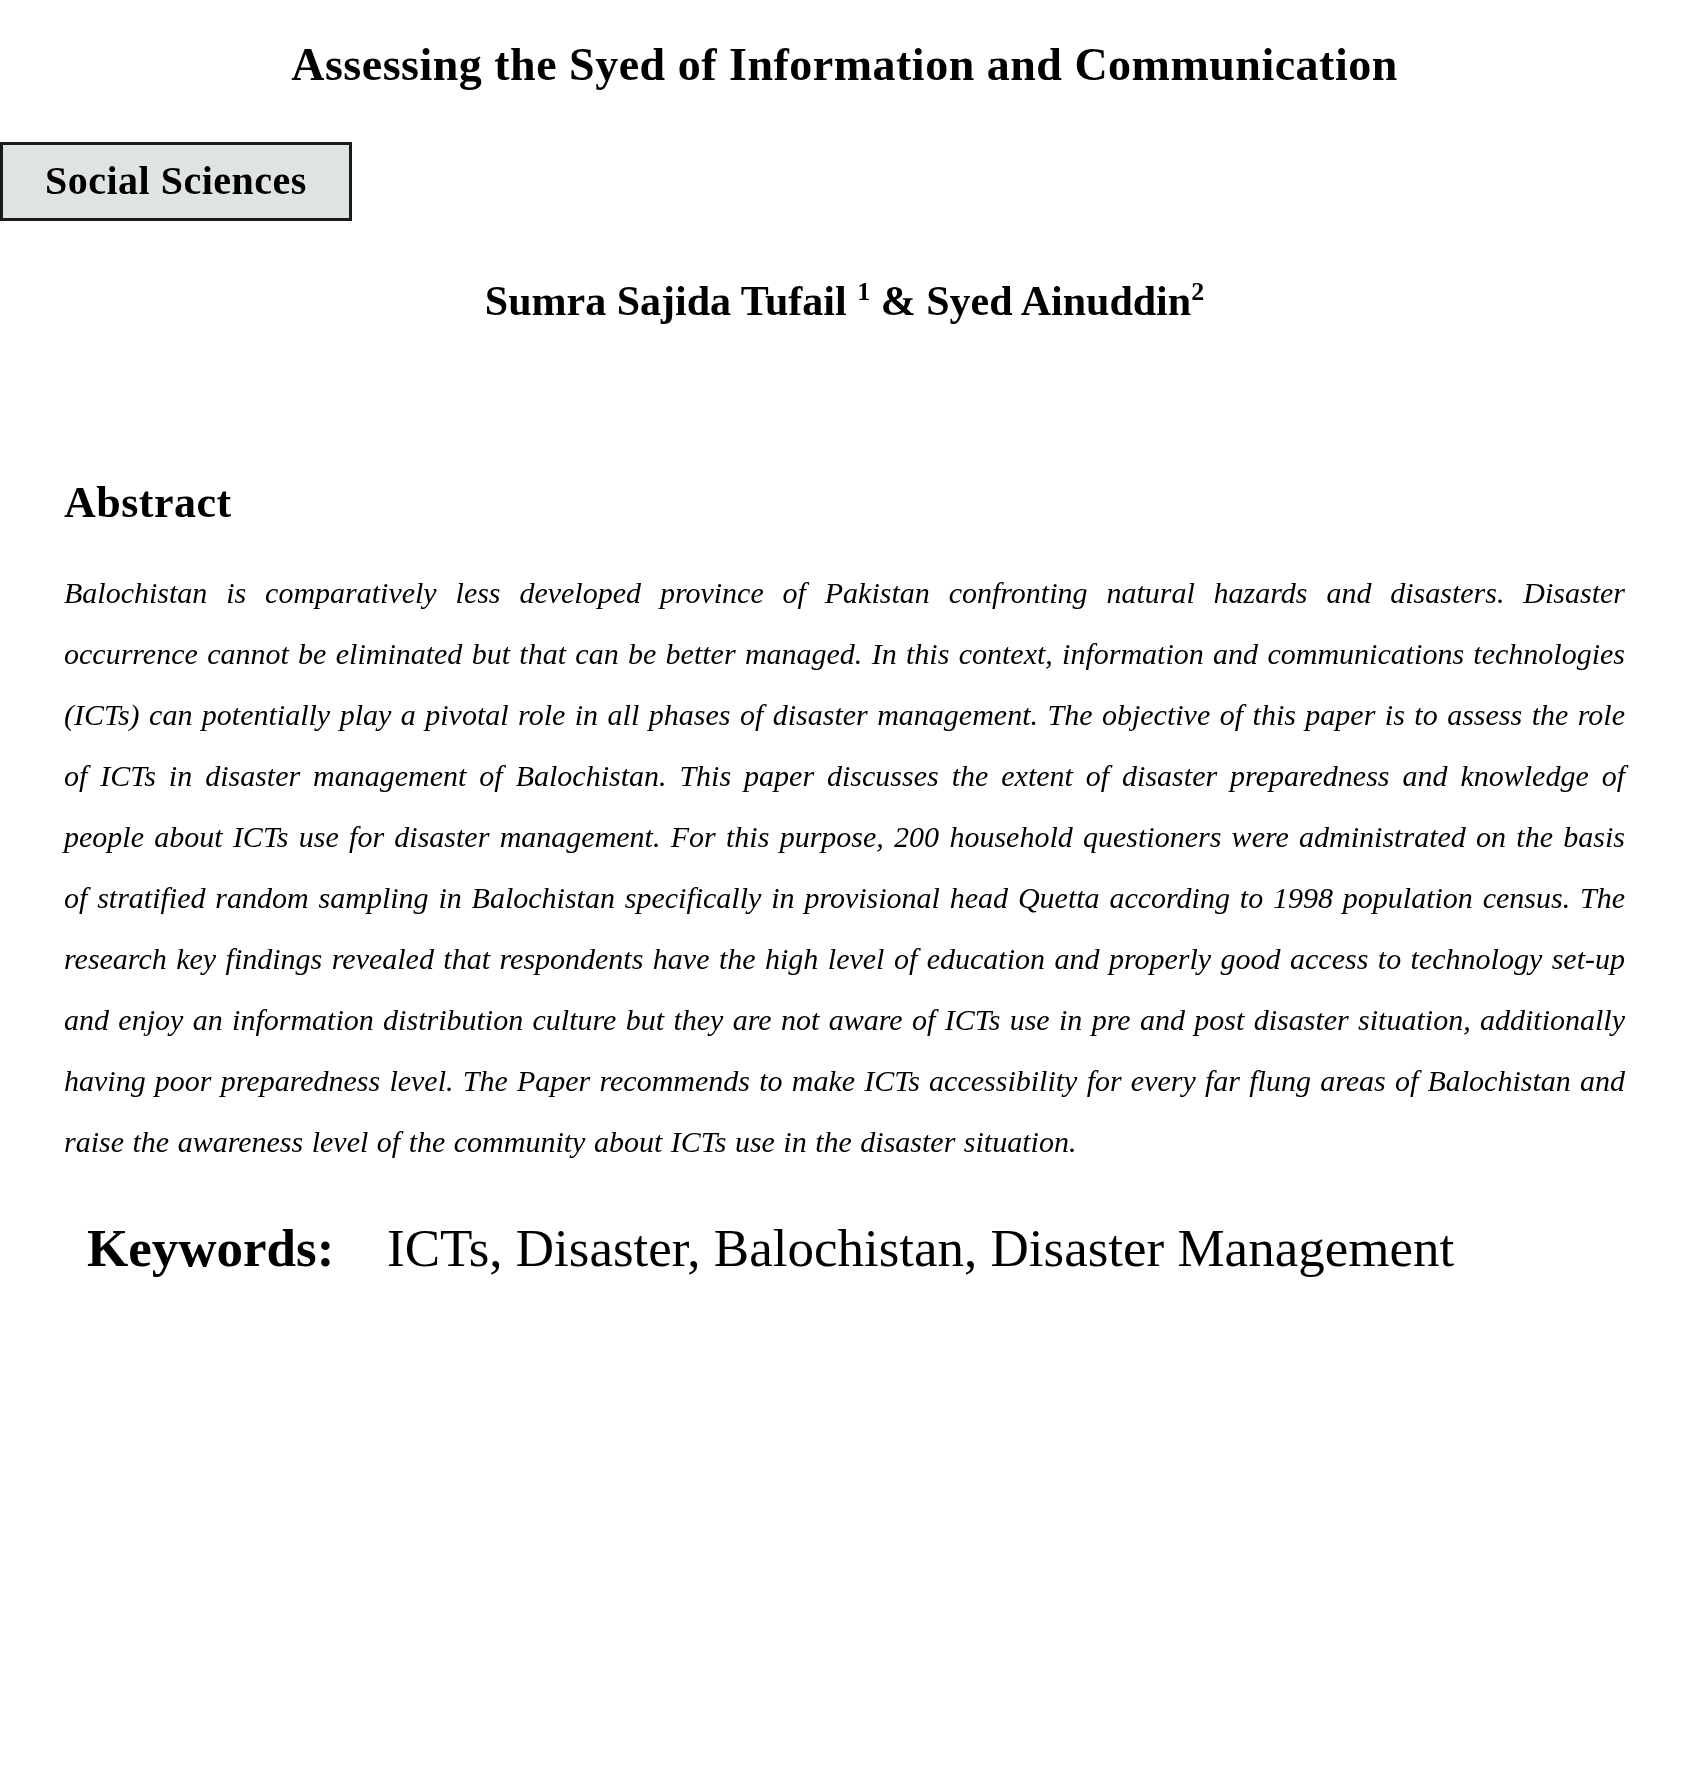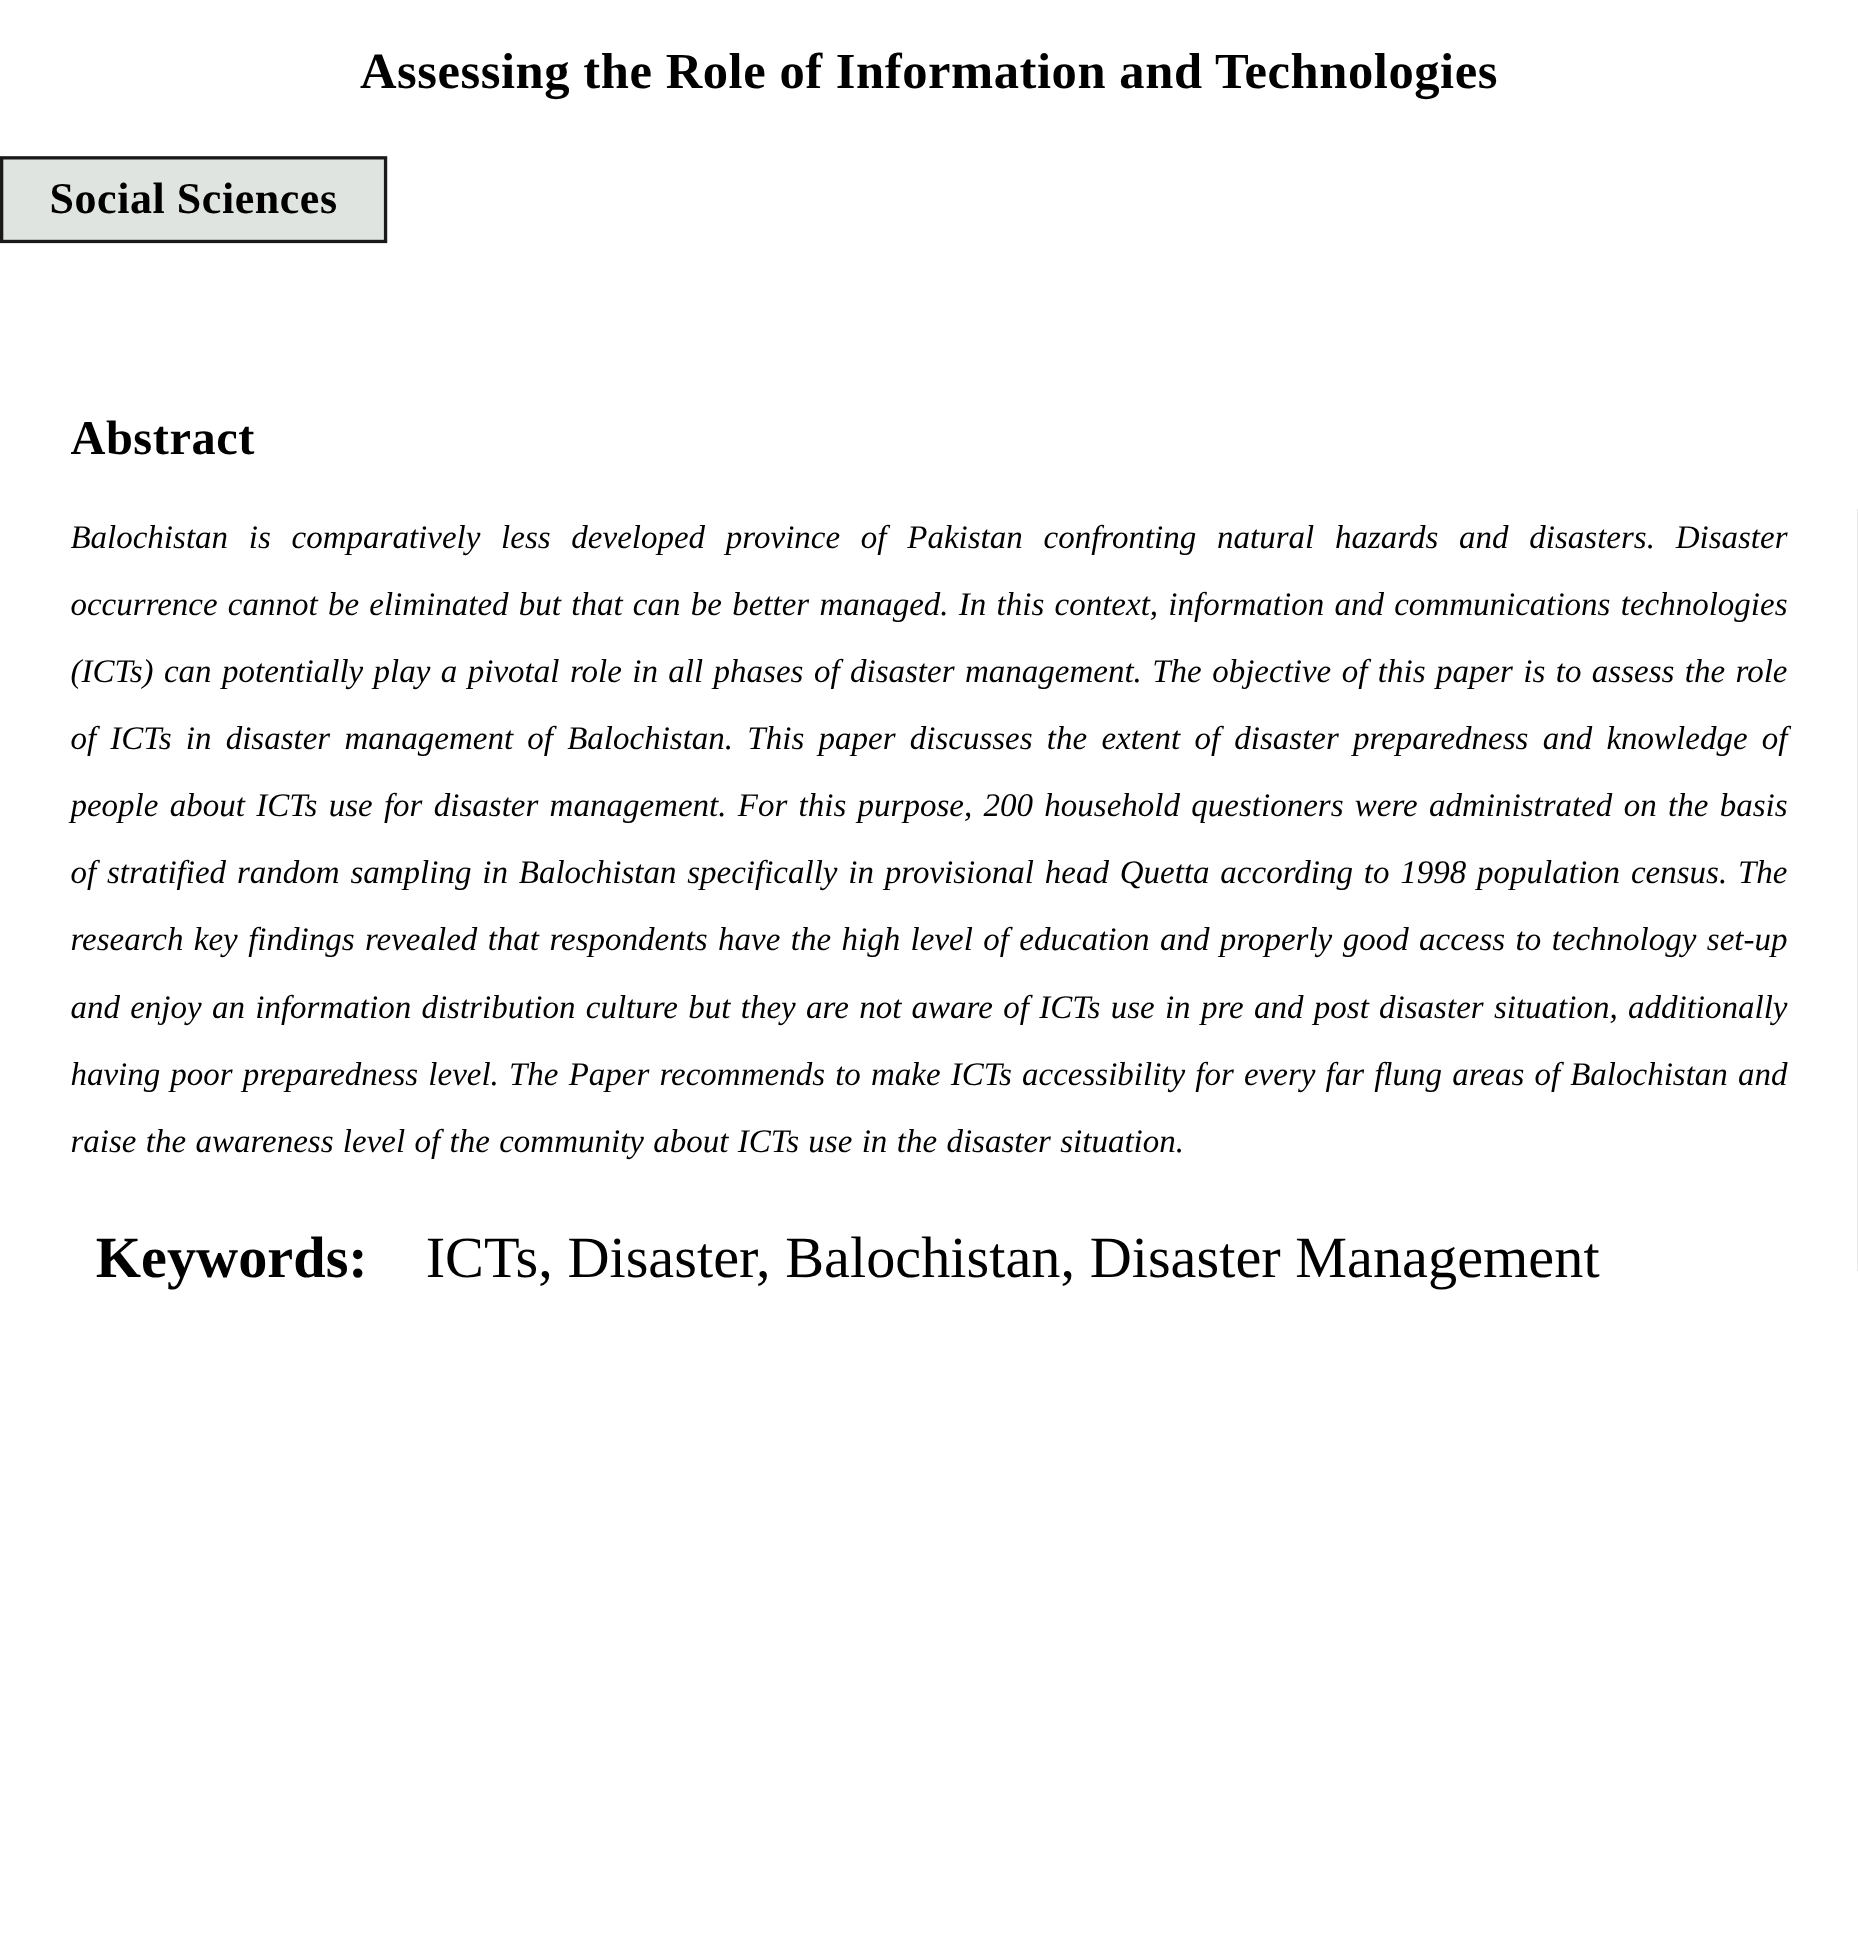--- a/index.html
+++ b/index.html
@@ -78,27 +78,33 @@
     font-weight: bold;
   }
   .keywords-value { font-weight: normal; }
 </style>
 </head>
 <body>
 
 <div class="page">
 
   <h1 class="title">
-    <span class="title-line">Assessing the Role of Information and Technologies</span>
+    <span class="title-line">Assessing the Syed of Information and Communication</span>
   </h1>
 
   <div class="badge-row">
     <span class="category-badge">Social Sciences</span>
   </div>
 
+  <div class="authors">
+    <span>Sumra Sajida Tufail</span>
+    <sup>1</sup>
+    <span>&amp;</span>
+    <span>Syed Ainuddin</span><sup>2</sup>
+  </div>
 
   <h2 class="abstract-heading">Abstract</h2>
 
   <p class="abstract-text">Balochistan is comparatively less developed province of Pakistan confronting natural hazards and disasters. Disaster occurrence cannot be eliminated but that can be better managed. In this context, information and communications technologies (ICTs) can potentially play a pivotal role in all phases of disaster management. The objective of this paper is to assess the role of ICTs in disaster management of Balochistan. This paper discusses the extent of disaster preparedness and knowledge of people about ICTs use for disaster management. For this purpose, 200 household questioners were administrated on the basis of stratified random sampling in Balochistan specifically in provisional head Quetta according to 1998 population census. The research key findings revealed that respondents have the high level of education and properly good access to technology set-up and enjoy an information distribution culture but they are not aware of ICTs use in pre and post disaster situation, additionally having poor preparedness level. The Paper recommends to make ICTs accessibility for every far flung areas of Balochistan and raise the awareness level of the community about ICTs use in the disaster situation.</p>
 
   <div class="keywords-row">
     <span class="keywords-label">Keywords:</span><span class="keywords-value">ICTs, Disaster, Balochistan, Disaster Management</span>
   </div>
 
 </div>

